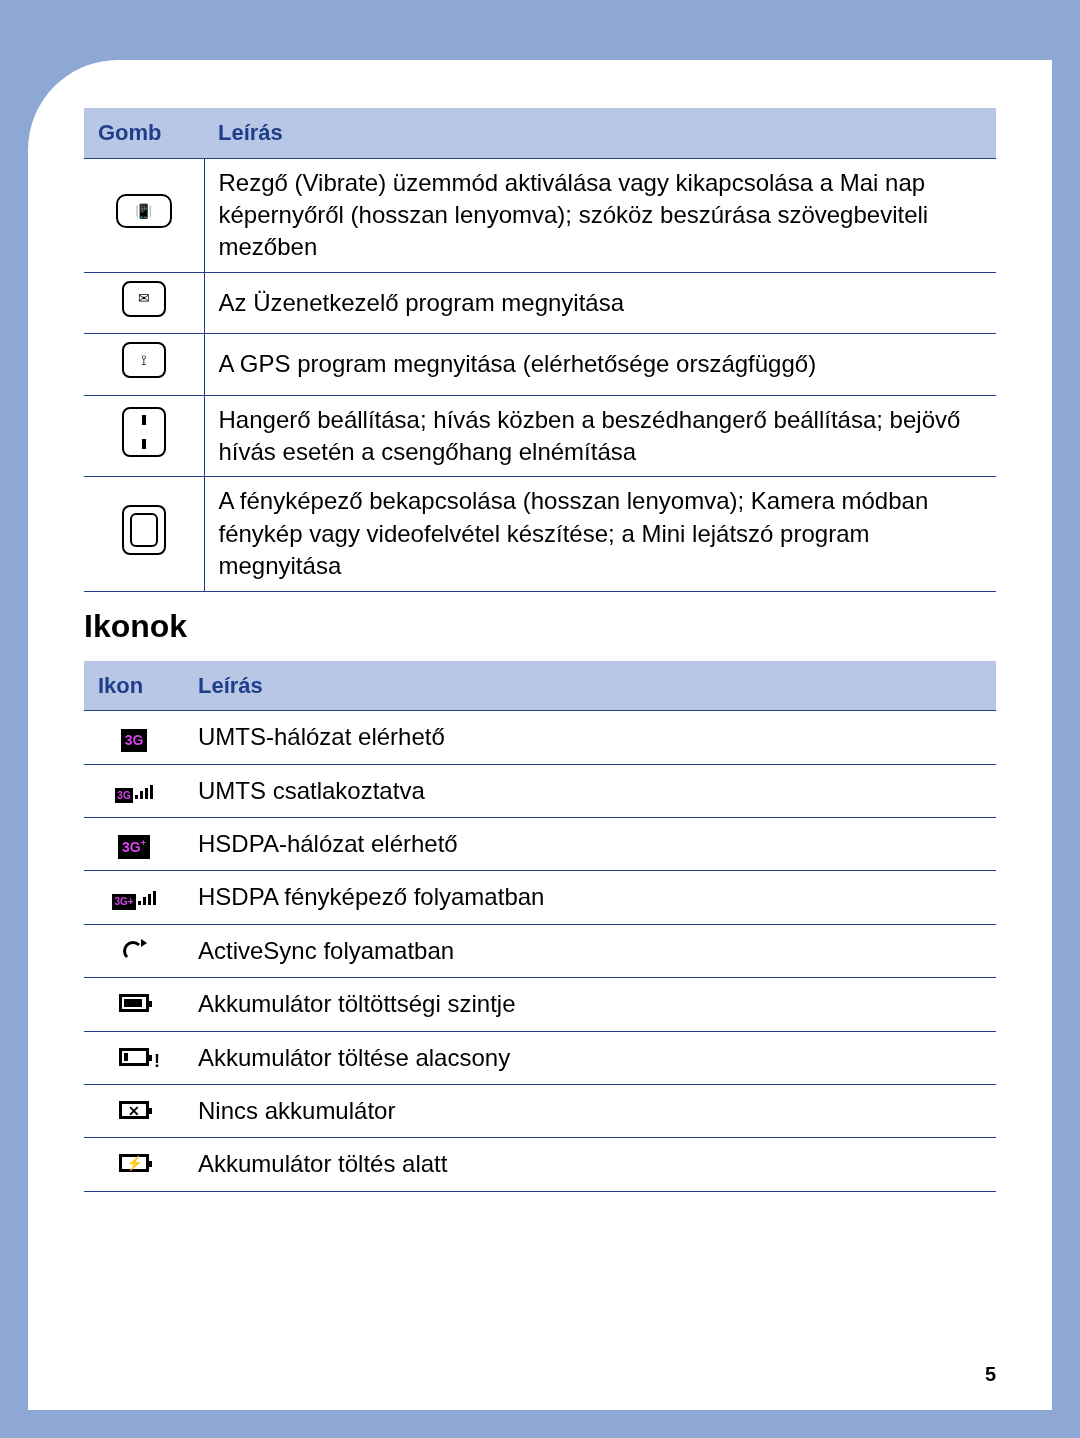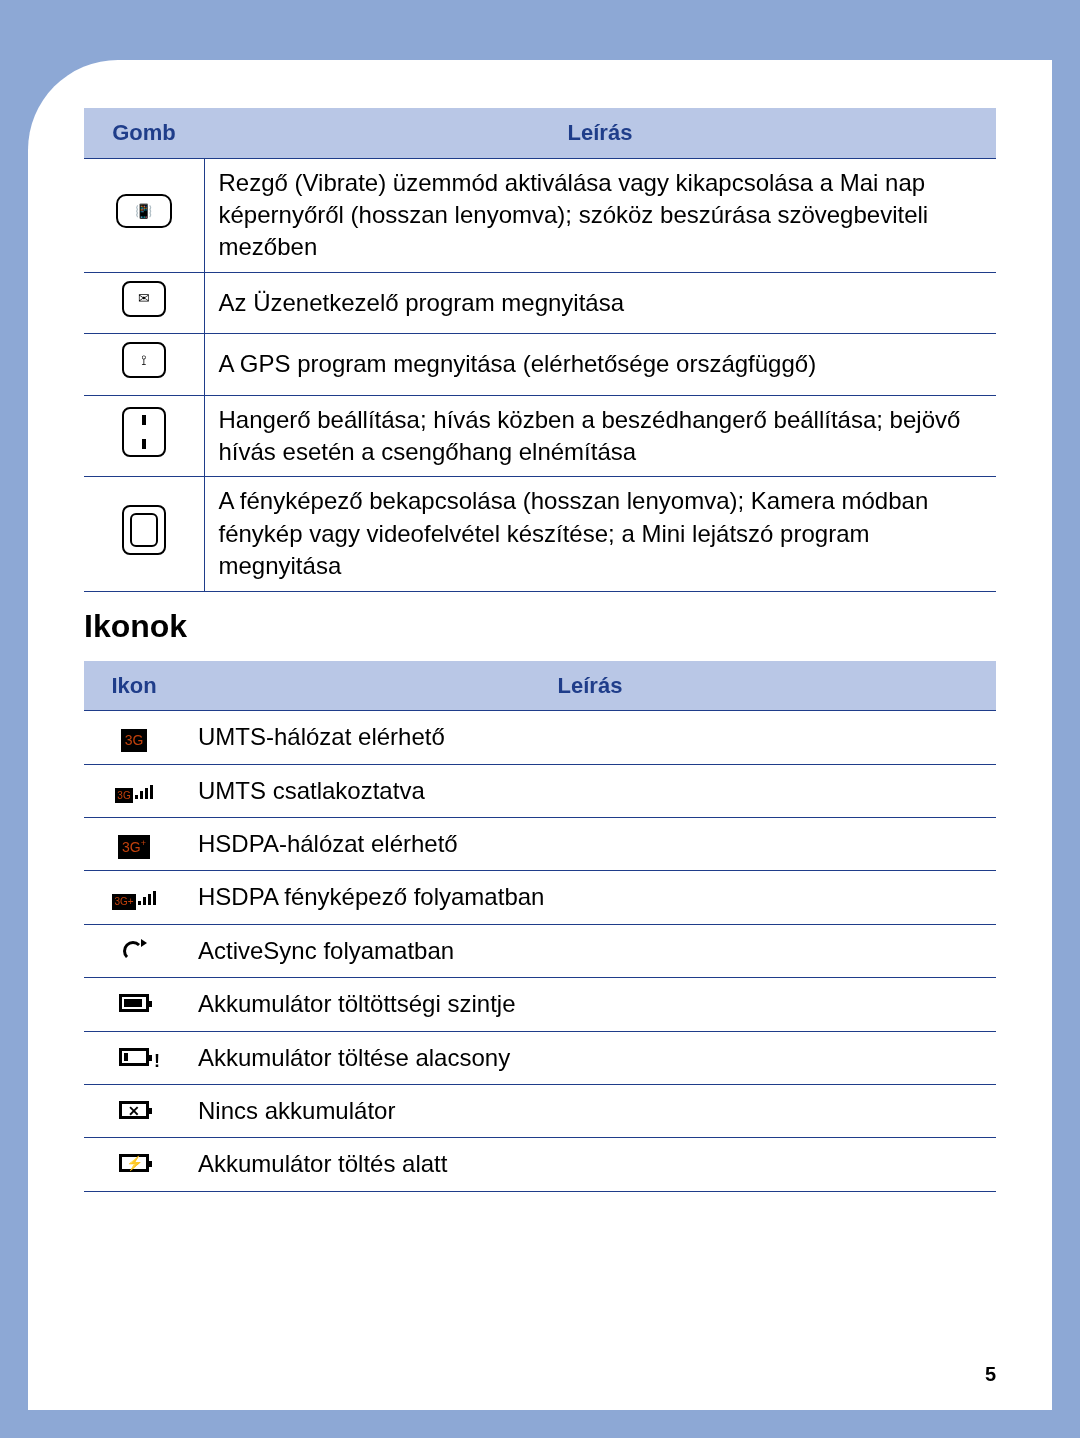--- a/index.html
+++ b/index.html
@@ -22,21 +22,21 @@
   .tbl {
     width: 100%;
     border-collapse: collapse;
     font-size: 24px;
     line-height: 1.35;
   }
   .tbl th {
     background: #b9c7e6;
     color: #1f3d8a;
     font-weight: bold;
-    text-align: center;
+    text-align: left;
     padding: 10px 14px;
     font-size: 22px;
   }
   .tbl td {
     padding: 8px 14px;
     vertical-align: middle;
   }
   .tbl tr { border-bottom: 1.5px solid #1f3d8a; }
   .tbl col.icon-col { width: 120px; }
   .tbl .icon-cell {
@@ -76,22 +76,22 @@
     font-size: 14px;
   }
   .key.tall .bar { position:absolute; left:50%; width:4px; background:#000; transform:translateX(-50%);}
   .key.tall .bar.t { top:6px; height:10px; }
   .key.tall .bar.b { bottom:6px; height:10px; }
   .key.tall.cam .inner {
     position:absolute; top:6px; bottom:6px; left:6px; right:6px;
     border:2px solid #000; border-radius:6px;
   }
   .badge3g {
-    display:inline-block; background:#000; color:#c2410c;
-    font-weight:normal; font-size:14px; padding:2px 4px;
+    display:inline-block; background:#000; color:#d946ef;
+    font-weight:bold; font-size:14px; padding:2px 4px;
     font-family: Arial, sans-serif;
   }
   .bars {
     display:inline-block; width:18px; height:14px; position:relative; margin-left:2px;
   }
   .bars span{ position:absolute; bottom:0; width:3px; background:#000;}
   .bars span:nth-child(1){left:0;height:4px;}
   .bars span:nth-child(2){left:5px;height:8px;}
   .bars span:nth-child(3){left:10px;height:11px;}
   .bars span:nth-child(4){left:15px;height:14px;}

